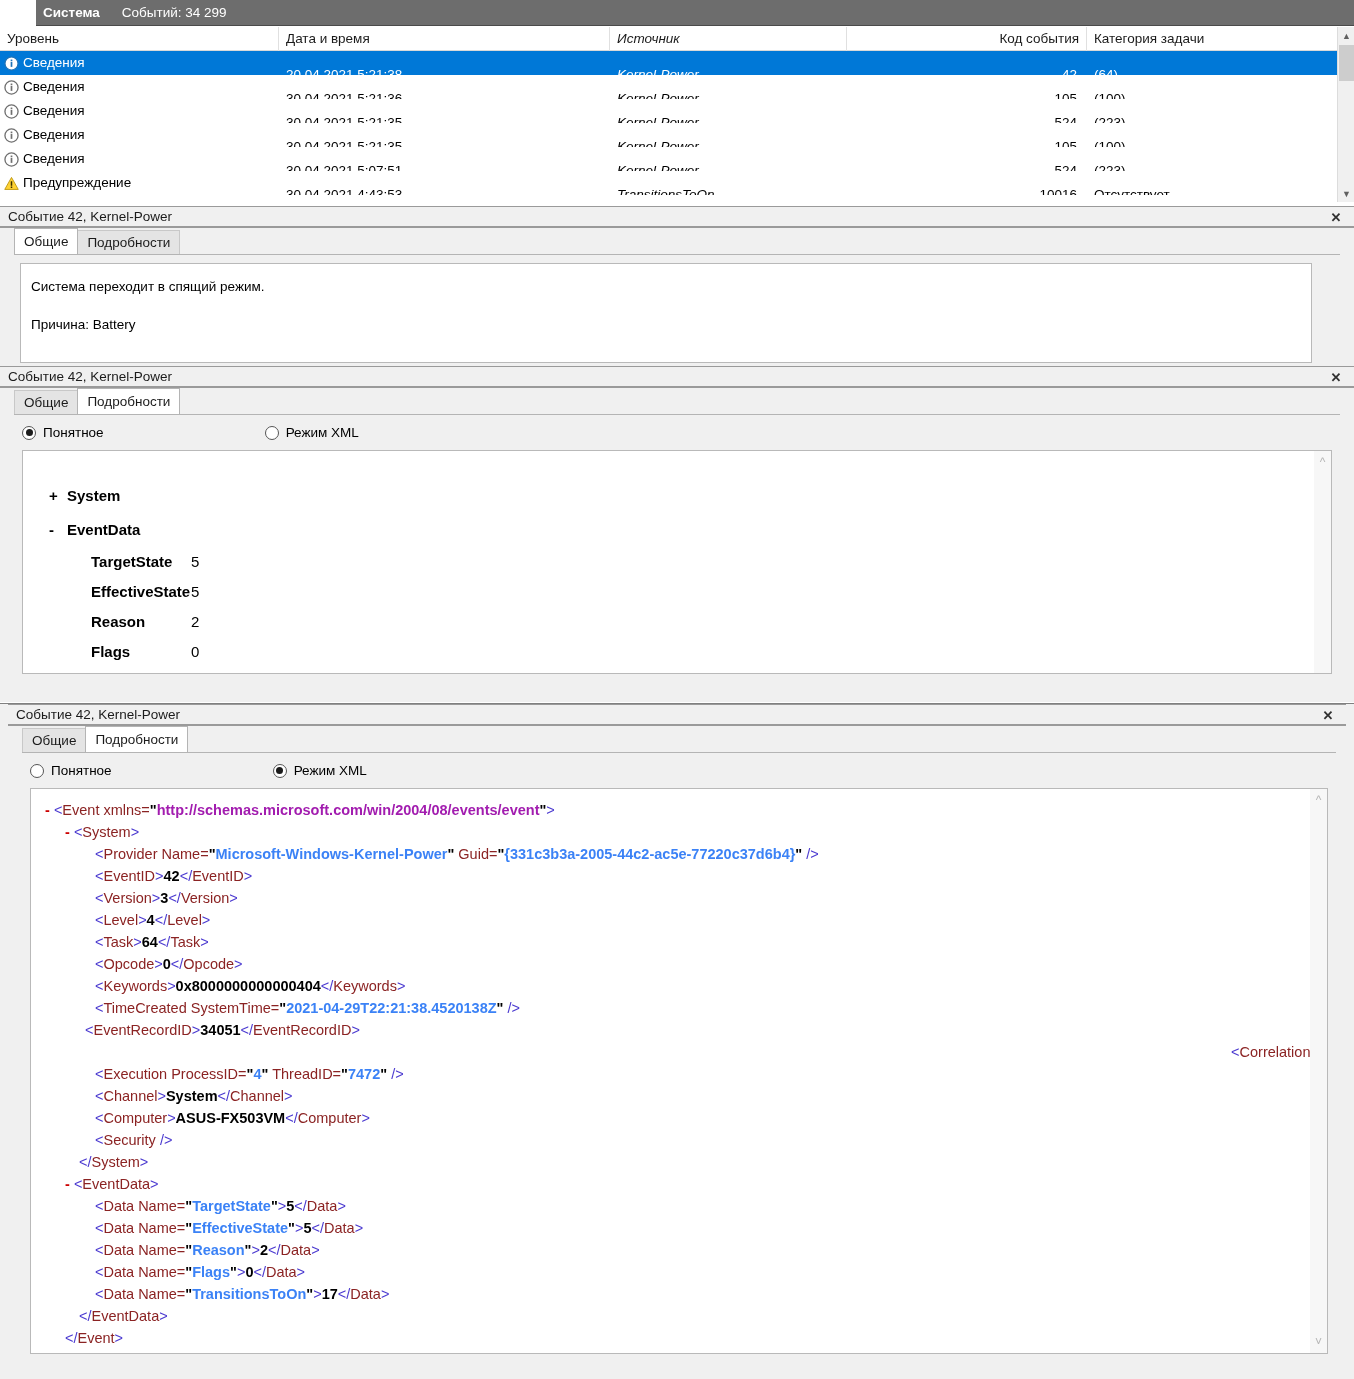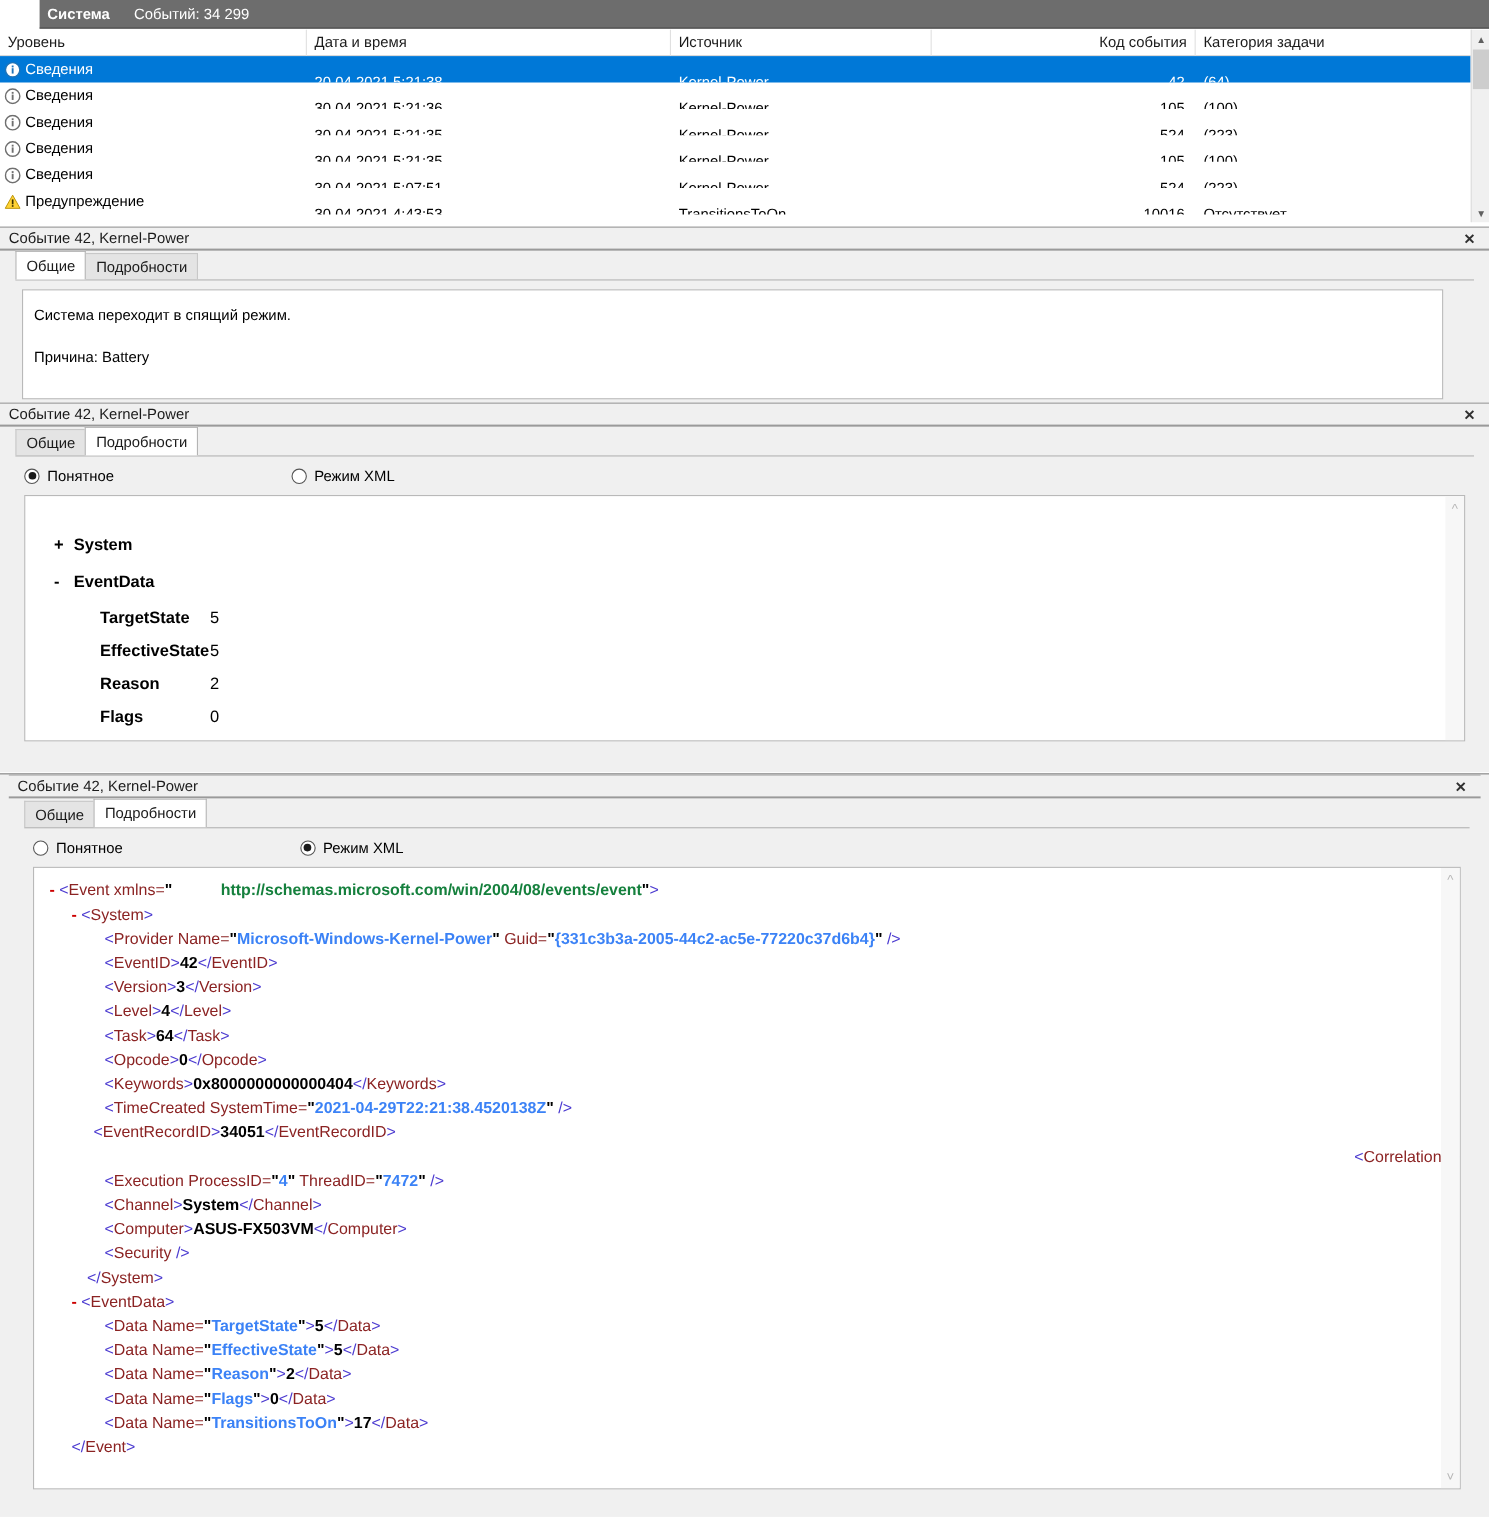--- a/index.html
+++ b/index.html
@@ -36,21 +36,21 @@
     display: flex; align-items: center;
   }
   .ev-header .cell {
     height: 24px; line-height: 23px; font-size: 13.5px; color: #1b1b1b;
     padding: 0 7px; border-right: 1px solid #e0e0e0; overflow: hidden;
     white-space: nowrap;
   }
   .ev-header .cell.last { border-right: none; }
   .c-level { width: 279px; }
   .c-date  { width: 331px; }
-  .c-src   { width: 237px; }
+  .c-src   { width: 237px; font-style: italic; }
   .c-code  { width: 240px; text-align: right; }
   .c-cat   { width: 247px; }
 
   .ev-rows { position: absolute; left: 0; top: 24px; right: 17px; bottom: 0; }
   .ev-row {
     display: flex; align-items: center; height: 24px;
     font-size: 13.5px; color: #000000; white-space: nowrap;
   }
   .ev-row.selected { background: #0078d7; color: #ffffff; }
   .ev-row .cell { height: 16px; line-height: 24px; padding: 12px 7px; overflow: hidden; }
@@ -141,21 +141,21 @@
     margin: 0 8px 0 8px; overflow: hidden;
     font-family: "Liberation Sans", sans-serif; font-size: 14.5px;
   }
   .xml-line { white-space: pre; line-height: 22px; padding-left: 12px; }
   .x-tag  { color: #8b2323; }
   .x-br   { color: #4b3ad0; }
   .x-attr { color: #8b2323; }
   .x-eq   { color: #8b2323; }
   .x-q    { color: #000; font-weight: bold; }
   .x-val  { color: #3b82f6; font-weight: bold; }
-  .x-url  { color: #15803d; font-weight: bold; margin-left: 44px; }
+  .x-url  { color: #a21caf; font-weight: bold; }
   .x-txt  { color: #000000; font-weight: bold; }
   .x-sign { color: #cc0000; font-weight: bold; }
 
   .pane-scroll {
     position: absolute; top: 0; right: 0; width: 17px; bottom: 0;
     background: #f7f7f7;
   }
   .pane-scroll .chev {
     position: absolute; top: 4px; left: 0; width: 17px; height: 14px;
     display: flex; align-items: center; justify-content: center;
@@ -423,20 +423,21 @@
           <div class="xml-line" style="padding-left:64px;"><span class="x-br">&lt;</span><span class="x-tag">Data</span> <span class="x-attr">Name</span><span class="x-eq">=</span><span class="x-q">"</span><span class="x-val">TargetState</span><span class="x-q">"</span><span class="x-br">&gt;</span><span class="x-txt">5</span><span class="x-br">&lt;/</span><span class="x-tag">Data</span><span class="x-br">&gt;</span></div>
 
           <div class="xml-line" style="padding-left:64px;"><span class="x-br">&lt;</span><span class="x-tag">Data</span> <span class="x-attr">Name</span><span class="x-eq">=</span><span class="x-q">"</span><span class="x-val">EffectiveState</span><span class="x-q">"</span><span class="x-br">&gt;</span><span class="x-txt">5</span><span class="x-br">&lt;/</span><span class="x-tag">Data</span><span class="x-br">&gt;</span></div>
 
           <div class="xml-line" style="padding-left:64px;"><span class="x-br">&lt;</span><span class="x-tag">Data</span> <span class="x-attr">Name</span><span class="x-eq">=</span><span class="x-q">"</span><span class="x-val">Reason</span><span class="x-q">"</span><span class="x-br">&gt;</span><span class="x-txt">2</span><span class="x-br">&lt;/</span><span class="x-tag">Data</span><span class="x-br">&gt;</span></div>
 
           <div class="xml-line" style="padding-left:64px;"><span class="x-br">&lt;</span><span class="x-tag">Data</span> <span class="x-attr">Name</span><span class="x-eq">=</span><span class="x-q">"</span><span class="x-val">Flags</span><span class="x-q">"</span><span class="x-br">&gt;</span><span class="x-txt">0</span><span class="x-br">&lt;/</span><span class="x-tag">Data</span><span class="x-br">&gt;</span></div>
 
           <div class="xml-line" style="padding-left:64px;"><span class="x-br">&lt;</span><span class="x-tag">Data</span> <span class="x-attr">Name</span><span class="x-eq">=</span><span class="x-q">"</span><span class="x-val">TransitionsToOn</span><span class="x-q">"</span><span class="x-br">&gt;</span><span class="x-txt">17</span><span class="x-br">&lt;/</span><span class="x-tag">Data</span><span class="x-br">&gt;</span></div>
 
+          <div class="xml-line" style="padding-left:48px;"><span class="x-br">&lt;/</span><span class="x-tag">EventData</span><span class="x-br">&gt;</span></div>
 
           <div class="xml-line" style="padding-left:34px;"><span class="x-br">&lt;/</span><span class="x-tag">Event</span><span class="x-br">&gt;</span></div>
 
         </div>
         <div class="pane-scroll">
           <div class="chev">^</div>
           <div class="chev bottom">˅</div>
         </div>
       </div>
     </div>

